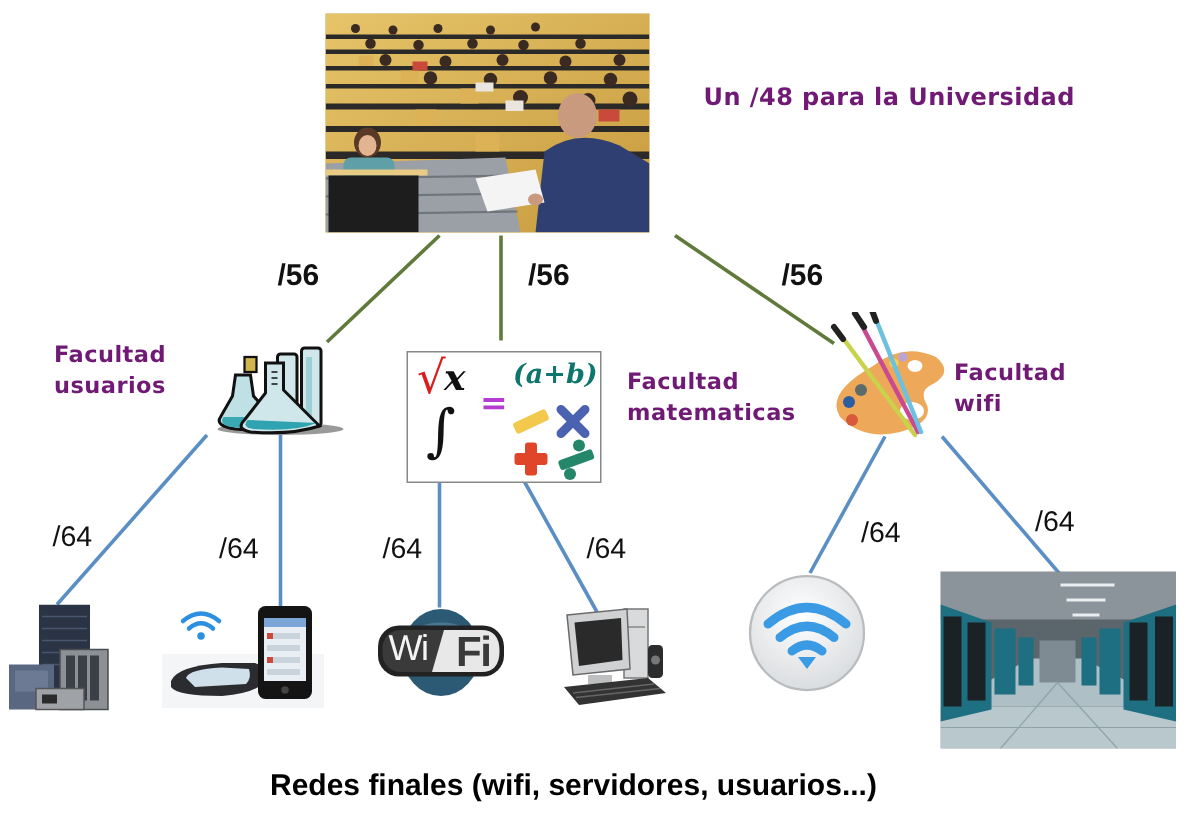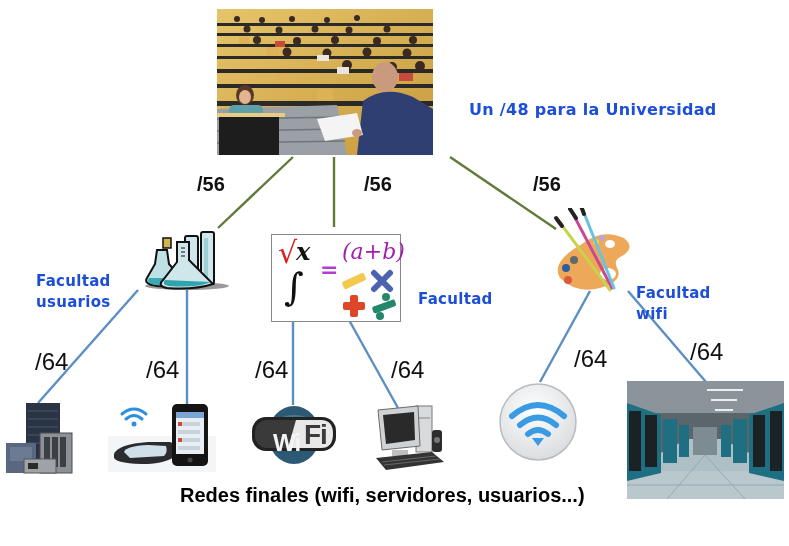--- a/index.html
+++ b/index.html
@@ -1,21 +1,21 @@
 <!DOCTYPE html>
 <html><head>
 <meta charset="utf-8">
 <style>
   html, body { margin:0; padding:0; background:#fff; }
   body { width:789px; height:546px; position:relative; overflow:hidden; font-family:"DejaVu Sans", sans-serif; }
   .abs { position:absolute; }
   svg.links { position:absolute; left:0; top:0; width:789px; height:546px; }
-  .hand { font-family:"DejaVu Sans", sans-serif; font-weight:bold; font-size:15px; color:#1d4ed8; line-height:21px; letter-spacing:0.3px;margin-top:45px; }
-  .pfx { font-family:"Liberation Sans", sans-serif; font-size:24px; color:#111; }
-  .pfx.b { font-weight:bold; font-size:20px;margin-left:12px; }
+  .hand { font-family:"DejaVu Sans", sans-serif; font-weight:bold; font-size:15px; color:#701a75; line-height:21px; letter-spacing:0.3px; }
+  .pfx { font-family:"Liberation Sans", sans-serif; font-size:19px; color:#111; }
+  .pfx.b { font-weight:bold; font-size:20px; }
   .footer { font-family:"Liberation Sans", sans-serif; font-weight:bold; font-size:20px; color:#000; }
 
   
   .photo { left:217px; top:9px; width:216px; height:146px; overflow:hidden; background:#c9a44a; }
   
   .mathbox { left:271px; top:234px; width:128px; height:86px; border:1.5px solid #888; background:#fff; }
 </style>
 </head>
 <body>
 
@@ -119,20 +119,21 @@
 <div class="abs pfx b" style="left:185px; top:173px;">/56</div>
 <div class="abs pfx b" style="left:352px; top:173px;">/56</div>
 <div class="abs pfx b" style="left:521px; top:173px;">/56</div>
 
 <div class="abs hand" style="left:36px; top:226px;">
   <div>Facultad</div>
   <div>usuarios</div>
 </div>
 <div class="abs hand" style="left:418px; top:244px;">
   <div>Facultad</div>
+  <div>matematicas</div>
 </div>
 <div class="abs hand" style="left:636px; top:238px;">
   <div>Facultad</div>
   <div>wifi</div>
 </div>
 
 <div class="abs" style="left:135px; top:228px; width:100px; height:64px;">
   <svg width="100" height="64" viewBox="0 0 100 64">
     <ellipse cx="52" cy="58" rx="42" ry="4" fill="#333" opacity="0.5"></ellipse>
 
@@ -152,21 +153,21 @@
         <line x1="46" y1="28" x2="50" y2="28"></line>
       </g>
   </svg>
 </div>
 
 <div class="abs mathbox">
   <span class="abs" style="left:6px; top:0px; color:#d82020; font-family:'DejaVu Serif',serif; font-size:30px;">√</span>
   <span class="abs" style="left:24px; top:2px; color:#111; font-family:'DejaVu Serif',serif; font-style:italic; font-weight:bold; font-size:24px;">x</span>
   <span class="abs" style="left:12px; top:30px; color:#111; font-family:'DejaVu Serif',serif; font-size:38px;">∫</span>
   <span class="abs" style="left:48px; top:22px; color:#b43cd0; font-family:'DejaVu Sans',sans-serif; font-size:22px; font-weight:bold;">=</span>
-  <span class="abs" style="left:70px; top:4px; color:#a21caf; font-family:'DejaVu Serif',serif; font-style:italic; font-weight:normal; font-size:22px;">(a+b)</span>
+  <span class="abs" style="left:70px; top:4px; color:#0f766e; font-family:'DejaVu Serif',serif; font-style:italic; font-weight:bold; font-size:18px;">(a+b)</span>
   <svg class="abs" style="left:68px; top:34px;" width="58" height="52" viewBox="0 0 58 52">
     <rect x="2" y="8" width="24" height="8" rx="2" fill="#f2c94c" transform="rotate(-25 14 12)"></rect>
     <g stroke="#4a62b0" stroke-width="6" stroke-linecap="round">
         <line x1="34" y1="4" x2="50" y2="20"></line>
         <line x1="50" y1="4" x2="34" y2="20"></line>
       </g>
     <g fill="#e0452a">
         <rect x="10" y="26" width="8" height="22" rx="2"></rect>
         <rect x="3" y="33" width="22" height="8" rx="2"></rect>
       </g>
@@ -257,21 +258,21 @@
 </div>
 
 <div class="abs" style="left:250px; top:405px; width:88px; height:60px;">
   <svg width="88" height="60" viewBox="0 0 88 60" style="position:absolute; left:0; top:0;">
     <ellipse cx="44" cy="30" rx="26" ry="29" fill="#2c5a74"></ellipse>
     <ellipse cx="44" cy="22" rx="22" ry="12" fill="#5c8ba6" opacity="0.6"></ellipse>
     <rect x="2" y="12" width="84" height="34" rx="14" fill="#222"></rect>
     <rect x="5" y="15" width="78" height="28" rx="12" fill="#3a3a3a"></rect>
     <path d="M46,15 L71,15 Q83,15 83,29 Q83,43 71,43 L38,43 Z" fill="#e8e8e8"></path>
   </svg>
-  <span class="abs" style="left:23px; top:14px; color:#f4f4f4; font-family:'Liberation Sans',sans-serif; font-weight:bold; font-size:24px; letter-spacing:-1px;margin-top:10px;">Wi</span>
+  <span class="abs" style="left:9px; top:14px; color:#f4f4f4; font-family:'Liberation Sans',sans-serif; font-weight:normal; font-size:24px; letter-spacing:-1px;">Wi</span>
   <span class="abs" style="left:54px; top:14px; color:#3a3a3a; font-family:'Liberation Sans',sans-serif; font-weight:bold; font-size:28px; letter-spacing:-1px;">Fi</span>
 </div>
 
 <div class="abs" style="left:372px; top:404px; width:78px; height:66px;">
   <svg width="78" height="66" viewBox="0 0 78 66">
     <rect x="44" y="2" width="16" height="46" fill="#d8dadc" stroke="#777"></rect>
     <line x1="46" y1="14" x2="58" y2="14" stroke="#888"></line>
     <rect x="60" y="26" width="10" height="22" rx="3" fill="#2c2c2c"></rect>
     <circle cx="65" cy="36" r="3" fill="#777"></circle>
     <path d="M6,6 L46,2 L48,42 L10,46 Z" fill="#cfd1d3" stroke="#6a6a6a"></path>
@@ -332,13 +333,13 @@
       </g>
     <rect x="66" y="46" width="24" height="28" fill="#7f8b92"></rect>
     <g stroke="#8fa2a8" stroke-width="0.8">
         <line x1="78" y1="74" x2="40" y2="118"></line>
         <line x1="78" y1="74" x2="118" y2="118"></line>
         <line x1="0" y1="104" x2="157" y2="104"></line>
       </g>
   </svg>
 </div>
 
-<div class="abs footer" style="left:180px; top:484px;">Redes finales (wifi, servidores, usuarios...)</div>
+<div class="abs footer" style="left:180px; top:513px;">Redes finales (wifi, servidores, usuarios...)</div>
 
 </body></html>

